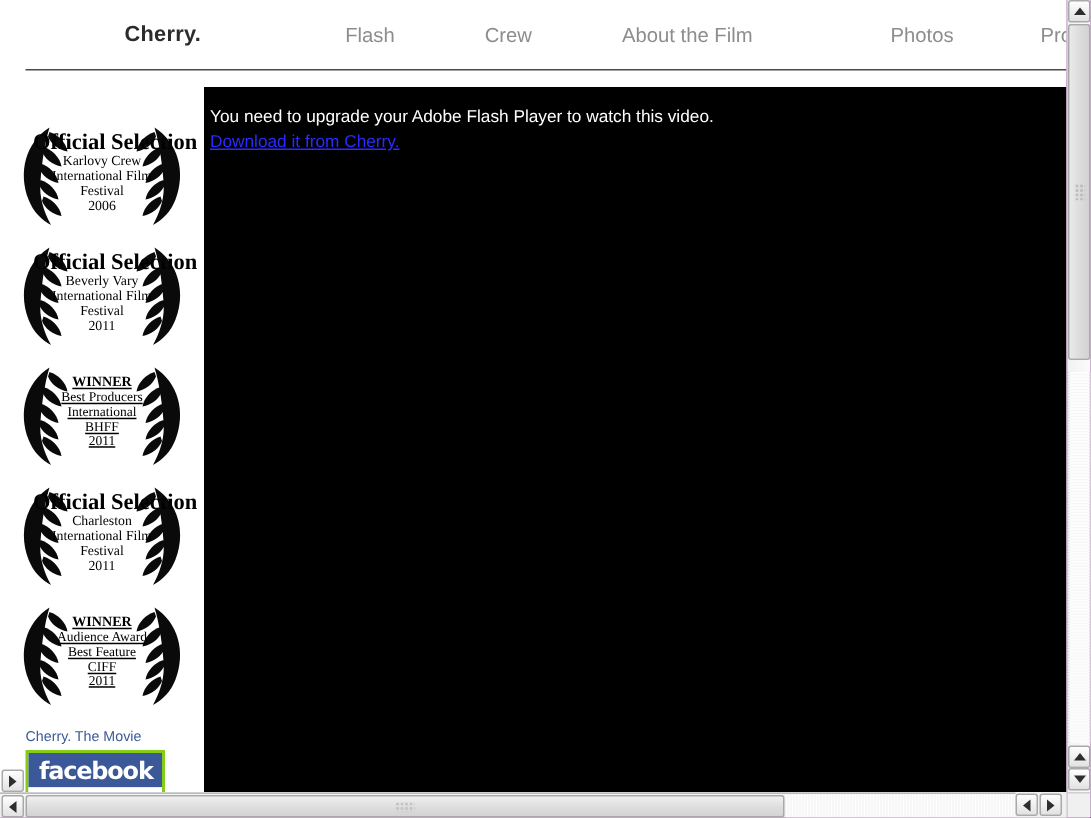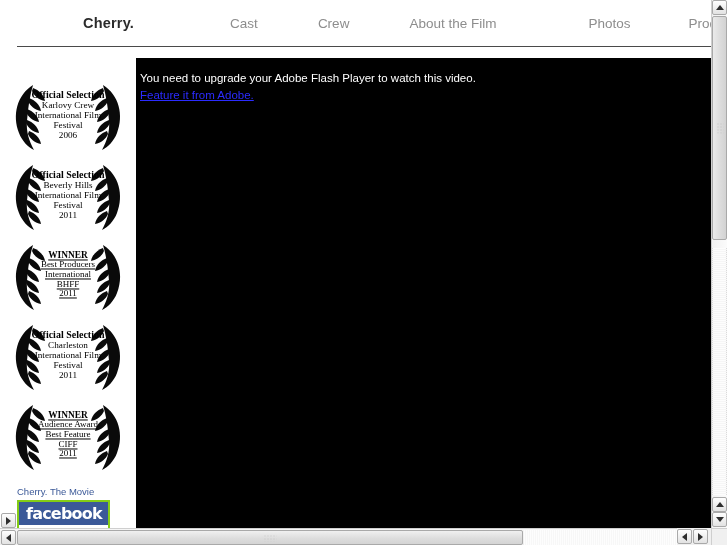--- a/index.html
+++ b/index.html
@@ -93,21 +93,21 @@
     position: absolute;
     left: 50%;
     top: 50%;
     transform: translate(-50%, -50%);
     width: 92px;
     text-align: center;
     font-family: "Liberation Serif", serif;
     color: #000;
     line-height: 1.08;
   }
-  .laurel-text .l1 { font-size: 10px; font-weight: bold; white-space: nowrap; }
+  .laurel-text .l1 { font-size: 15px; font-weight: bold; white-space: nowrap; }
   .laurel-text .ln { font-size: 9.2px; }
   .laurel-text.winner .l1 { font-size: 9.4px; font-weight: bold; text-decoration: underline; }
   .laurel-text.winner .ln { font-size: 9.0px; text-decoration: underline; }
 
   #laurel-1 { margin-top: 27px; }
   #laurel-2 { margin-top: 0px; }
   #laurel-3 { margin-top: 0px; }
   #laurel-4 { margin-top: 0px; }
   #laurel-5 { margin-top: 0px; }
 
@@ -328,21 +328,21 @@
 </head>
 <body>
 
 <div id="root">
 
   <div id="viewport">
 
     <div id="navbar">
       <div id="nav-inner">
         <div class="brand">Cherry.</div>
-        <a class="nav-link" id="nav-cast">Cast</a>
+        <a class="nav-link" id="nav-cast">Flash</a>
         <a class="nav-link" id="nav-crew">Crew</a>
         <a class="nav-link" id="nav-about">About the Film</a>
         <a class="nav-link" id="nav-photos">Photos</a>
         <a class="nav-link" id="nav-notes">Production Notes</a>
       </div>
     </div>
 
     <div id="content">
 
       <div id="sidebar">
@@ -385,21 +385,21 @@
               <path d="M100 10 C116 20 121 40 114 58 C111 66 105 72 99 75 C104 66 107 56 106 46 C105 32 103 20 100 10 Z"></path>
               <path d="M100 13 C94 15 89 20 88 26 C94 25 99 21 101 16 Z"></path>
               <path d="M104 23 C98 25 93 30 92 36 C98 35 103 31 105 26 Z"></path>
               <path d="M106 34 C100 36 95 41 94 47 C100 46 105 42 107 37 Z"></path>
               <path d="M106 45 C100 47 95 52 94 58 C100 57 105 53 107 48 Z"></path>
               <path d="M104 56 C98 58 93 63 92 69 C98 68 103 64 105 59 Z"></path>
             </g>
           </svg>
           <div class="laurel-text">
             <div class="l1">Official Selection</div>
-            <div class="ln">Beverly Hills</div>
+            <div class="ln">Beverly Vary</div>
             <div class="ln">International Film</div>
             <div class="ln">Festival</div>
             <div class="ln">2011</div>
           </div>
         </div>
 
         <div class="laurel" id="laurel-3">
           <svg width="130" height="80" viewBox="0 0 130 80">
             <g fill="#0a0a0a">
               <path d="M30 10 C14 20 9 40 16 58 C19 66 25 72 31 75 C26 66 23 56 24 46 C25 32 27 20 30 10 Z"></path>
@@ -484,21 +484,21 @@
               <span id="fb-logo">facebook</span>
             </div>
             <div id="fb-body"></div>
           </div>
         </div>
       </div>
 
       <div id="video-area">
         <div id="flash-msg">
           <div id="flash-line">You need to upgrade your Adobe Flash Player to watch this video.</div>
-          <a id="flash-link">Feature it from Adobe.</a>
+          <a id="flash-link">Download it from Cherry.</a>
         </div>
       </div>
 
     </div>
   </div>
 
   <div id="vscroll">
     <div id="vtrack-top-btn">
       <span class="arrow-up"></span>
     </div>

